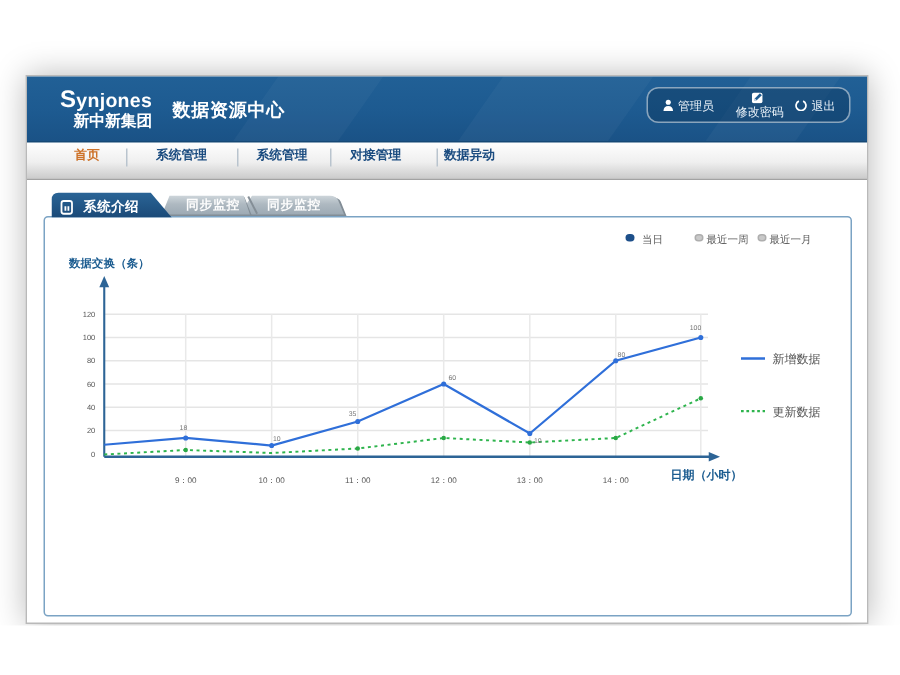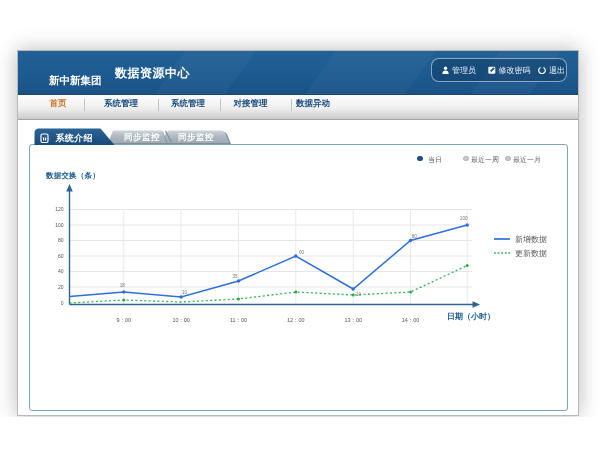--- a/index.html
+++ b/index.html
@@ -37,31 +37,32 @@
 .note b{color:#c33a3a;font-weight:normal;}
 .chart{position:absolute;overflow:visible;}
 .pill svg{position:static;vertical-align:-1px;}
 </style></head>
 <body>
 <div class="page">
   <div class="hdr">
     <div class="stripe" style="left:150px;top:-10px;width:70px;height:70px;"></div>
     <div class="stripe" style="left:300px;top:-10px;width:100px;height:70px;"></div>
     <div class="stripe" style="left:465px;top:-10px;width:60px;height:70px;"></div>
+    <div class="logo-en"><span style="font-size:16px;">S</span>ynjones</div>
     <div class="logo-cn">新中新集团</div>
     <div class="title">数据资源中心</div>
     <div class="pill">
       <span style="margin-left:10px;">
         <svg width="7" height="8" viewBox="0 0 7 8">
             <circle cx="3.5" cy="2.2" r="1.7" fill="#fff"></circle>
             <path d="M0.3,8 Q0.5,4.6 3.5,4.6 Q6.5,4.6 6.7,8 Z" fill="#fff"></path>
           </svg>
         <span style="margin-left:3px;">管理员</span>
       </span>
-      <span style="margin-left:11.5px;">
+      <span style="margin-left:11.5px;flex-direction:column;">
         <svg width="8" height="8" viewBox="0 0 8 8">
             <rect x="0.3" y="0.8" width="7" height="7" rx="1.2" fill="#fff"></rect>
             <path d="M1.8,6.3 L2.2,4.6 L5.6,1.2 L6.9,2.5 L3.5,5.9 Z" fill="#1d5a90"></path>
             <path d="M1.8,6.3 L2.2,4.6 L3.5,5.9 Z" fill="#fff" opacity="0.85"></path>
           </svg>
         <span style="margin-left:3px;">修改密码</span>
       </span>
       <span style="margin-left:7.5px;text-align:right;">
         <svg width="8" height="8" viewBox="0 0 8 8">
             <path d="M2.6,1.4 A3.3,3.3 0 1 0 5.4,1.4" fill="none" stroke="#fff" stroke-width="1.15"></path>
@@ -193,18 +194,18 @@
       <text x="329.5" y="151.5">10</text>
       <text x="385.3" y="94">80</text>
       <text x="434.7" y="75.8">100</text>
     </g>
   </svg>
   <div class="xtitle">日期（小时）</div>
   <div class="legend">
     <div style="height:13.5px;"><svg width="16" height="4" viewBox="0 0 16 4" style="position:static;vertical-align:1px;">
           <line x1="0" y1="2" x2="16" y2="2" stroke="#2f6fd9" stroke-width="1.7"></line>
         </svg><span style="margin-left:5px;">新增数据</span></div>
-    <div style="height:13.5px;"><svg width="16" height="4" viewBox="0 0 16 4" style="position:static;vertical-align:1px;">
+    <div style="height:13.5px;margin-top:21px;"><svg width="16" height="4" viewBox="0 0 16 4" style="position:static;vertical-align:1px;">
           <line x1="0" y1="2" x2="16" y2="2" stroke="#2eb44d" stroke-width="1.5" stroke-dasharray="1.8 1.8"></line>
         </svg><span style="margin-left:5px;">更新数据</span></div>
   </div>
 </div>
 <div class="mask"></div>
 
 </body></html>

